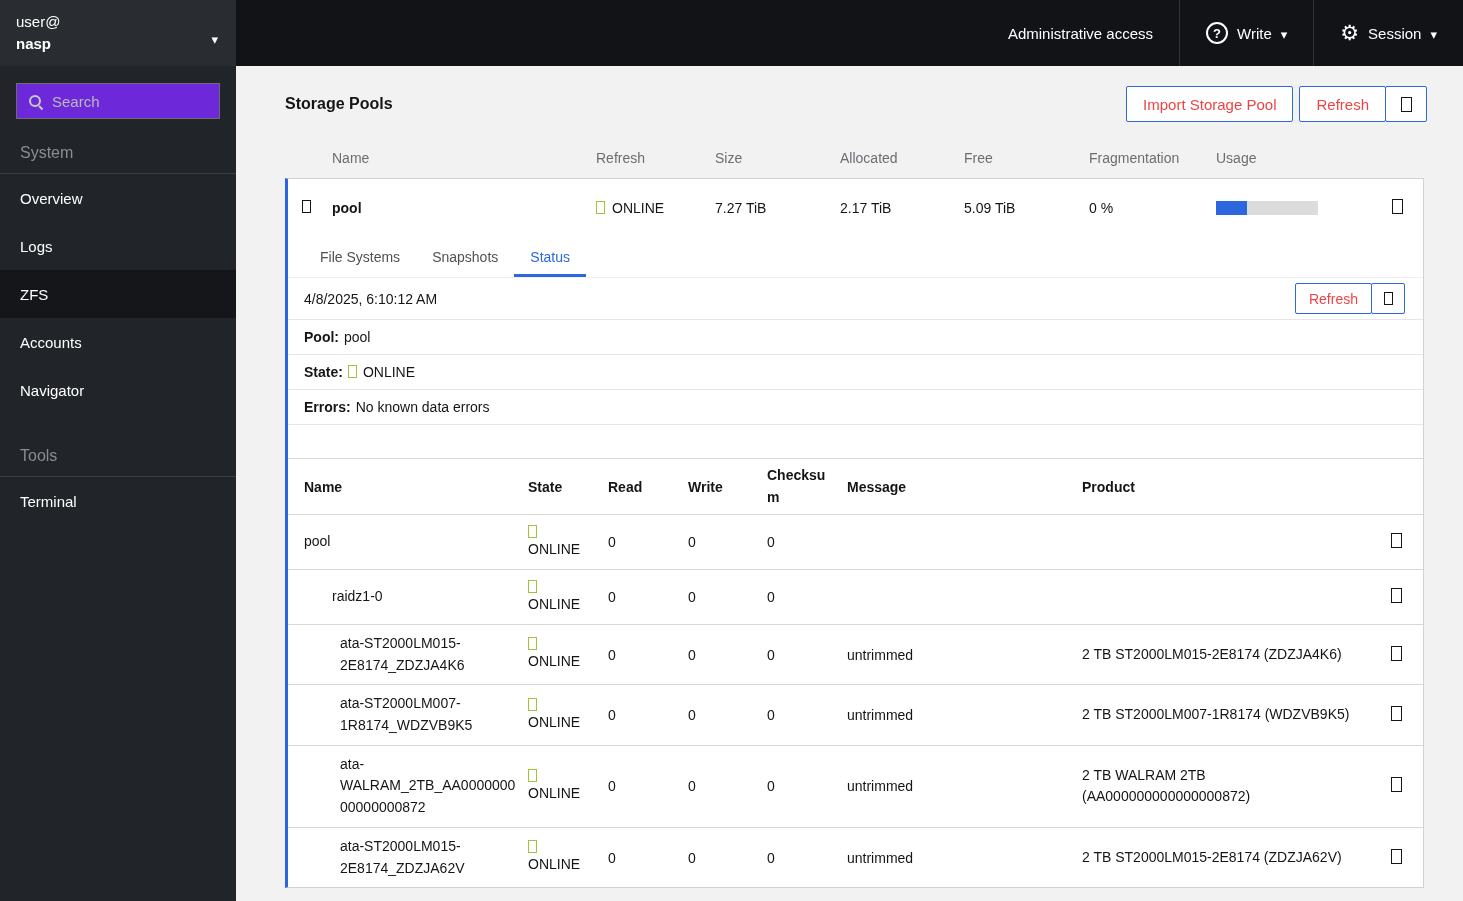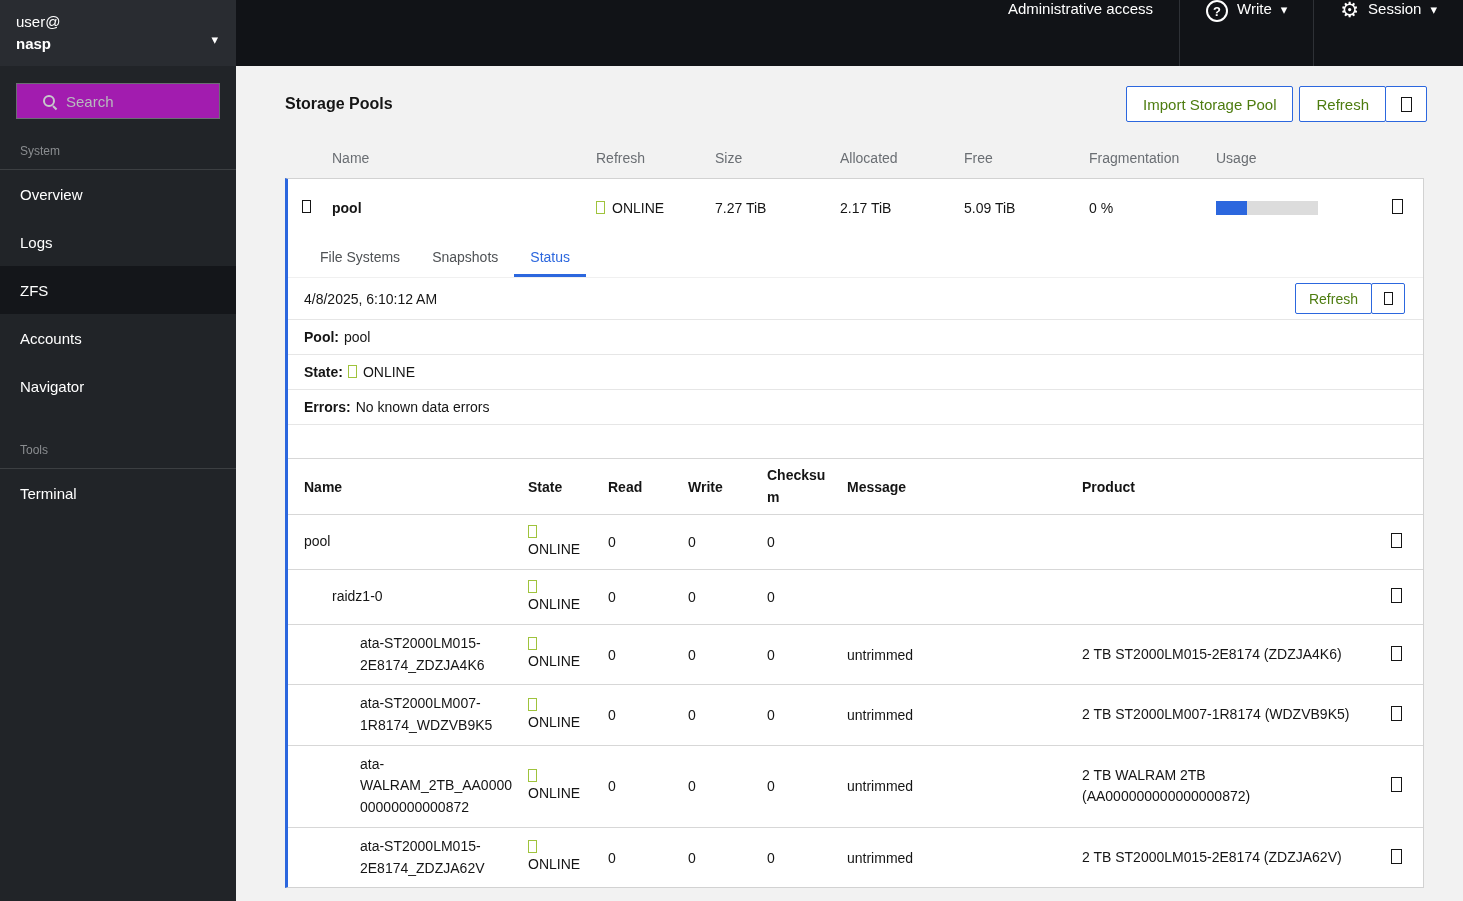--- a/index.html
+++ b/index.html
@@ -7,50 +7,50 @@
   body { font-family:"Liberation Sans","DejaVu Sans",sans-serif; font-size:14px; color:#151515; background:#f2f2f2; }
 
   .app { display:grid; grid-template-columns:236px 1227px; grid-template-rows:66px 835px; width:1306px; height:901px; }
 
   
   .brand { background:#292c31; color:#fff; padding:11px 16px; position:relative; font-size:15px; line-height:1.45; }
   .brand .user { display:block; }
   .brand .host { display:block; font-weight:700; }
   .brand .caret-icon { position:absolute; right:18px; top:28px; }
   .masthead { background:#111317; color:#fff; display:flex; justify-content:flex-end; align-items:stretch; }
-  .mast-item { display:flex; align-items:flex-start; gap:9px; padding:0 26px; font-size:15px; cursor:pointer; }
+  .mast-item { display:flex; align-items:center; gap:9px; padding:0 26px; font-size:15px; cursor:pointer; }
   .mast-item.sep { border-left:1px solid #2e3136; }
   .caret-icon::before { content:"▾"; font-family:"DejaVu Sans",sans-serif; font-size:13px; color:#fff; }
   .help-icon { width:22px; height:22px; border:2px solid #fff; border-radius:50%; display:flex; align-items:center; justify-content:center; flex:none; }
   .help-icon::before { content:"?"; font-weight:700; font-size:13px; color:#fff; }
   .gear-icon::before { content:"⚙"; font-family:"DejaVu Sans",sans-serif; font-size:21px; color:#fff; line-height:1; }
 
   
   .sidebar { background:#212428; color:#fff; display:flex; flex-direction:column; }
-  .search-wrap { margin:17px 16px 14px 16px; height:36px; background:#a21caf; border:1px solid #6a6e73; display:flex; align-items:center; padding:0 25px; gap:9px; }
+  .search-wrap { margin:17px 16px 14px 16px; height:36px; background:#6d28d9; border:1px solid #6a6e73; display:flex; align-items:center; padding:0 11px; gap:9px; }
   .search-icon { position:relative; width:15px; height:15px; flex:none; }
   .search-icon::before { content:""; position:absolute; left:1px; top:1px; width:8px; height:8px; border:2px solid #c7c9cb; border-radius:50%; }
   .search-icon::after { content:""; position:absolute; left:11px; top:11px; width:5px; height:2px; background:#c7c9cb; transform:rotate(45deg); transform-origin:left center; }
   .search-input { background:transparent; border:none; outline:none; color:#e0e0e0; font-size:15px; width:100%; font-family:inherit; }
   .search-input::placeholder { color:#b8bbbe; opacity:1; }
   .nav-group { margin-top:2px; }
   .nav-group + .nav-group { margin-top:24px; }
-  .nav-group-label { padding:9px 20px 11px; color:#8a8d90; font-size:12px; }
+  .nav-group-label { padding:9px 20px 11px; color:#8a8d90; font-size:16px; }
   .nav-divider { border-bottom:1px solid #3c3f42; }
   .nav-item { height:48px; display:flex; align-items:center; padding:0 20px; font-size:15px; color:#fff; cursor:pointer; }
   .nav-item.active { background:#14161a;align-items:center; }
 
   
   .content { background:#f2f2f2; padding:20px 36px 0 49px; overflow:hidden; }
   .page-header { display:flex; justify-content:space-between; align-items:center; margin-bottom:16px; }
   .page-title { font-size:16px; font-weight:700; color:#151515; }
   .actions { display:flex; gap:6px; align-items:center; }
   .btn { height:36px; font-size:15px; font-family:inherit; border-radius:2px; cursor:pointer; display:inline-flex; align-items:center; justify-content:center; }
   .btn-primary { background:#2c67de; color:#fff; border:1px solid #2c67de; padding:0 18px; }
-  .btn-secondary { background:#fff; color:#4d7c0f; border:1px solid #2c67de; padding:0 16px; }
+  .btn-secondary { background:#fff; color:#ef4444; border:1px solid #2c67de; padding:0 16px; }
   .btn-icon { width:42px; background:#fff; border:1px solid #2c67de; color:#151515; padding:0; }
   .btn-group { display:flex; }
   .btn-group .btn + .btn { margin-left:-1px; }
 
   .pools-header { display:grid; grid-template-columns:47px 264px 119px 125px 124px 125px 127px 156px 1fr; height:40px; align-items:center; color:#6a6e73; font-size:14px; }
 
   .pool-card { width:1139px; background:#fff; border:1px solid #d2d2d2; border-left:3px solid #2c67de; }
 
   .pool-row { display:grid; grid-template-columns:44px 264px 119px 125px 124px 125px 127px 156px 1fr; height:57px; align-items:center; font-size:14px; }
   .pool-row .expand-cell { padding-left:14px; }
@@ -79,21 +79,21 @@
 
   .dtable-header, .dtable-row { display:grid; grid-template-columns:240px 80px 80px 79px 80px 235px 288px 1fr; align-items:center; font-size:14px; border-bottom:1px solid #d7d7d7; }
   .dtable-header { font-weight:700; min-height:56px; }
   .dtable-header > div { padding-right:14px; }
   .dtable-header .c-name { padding-left:16px; }
   .dtable-header .c-checksum { overflow-wrap:anywhere; max-width:76px; line-height:1.55; }
   .dtable-row { min-height:55px; padding:8px 0; }
   .dtable-row:last-child { border-bottom:none; }
   .d-name { padding-left:16px; padding-right:10px; overflow-wrap:anywhere; line-height:1.55; }
   .d-name.ind-1 { padding-left:44px; }
-  .d-name.ind-2 { padding-left:72px; }
+  .d-name.ind-2 { padding-left:52px; }
   .d-state { line-height:1.5; }
   .d-state .tofu { display:block; margin-bottom:1px; }
   .d-product { padding-right:12px; line-height:1.55; }
 </style>
 </head>
 <body>
 
 <div class="app">
 
   <div class="brand">

